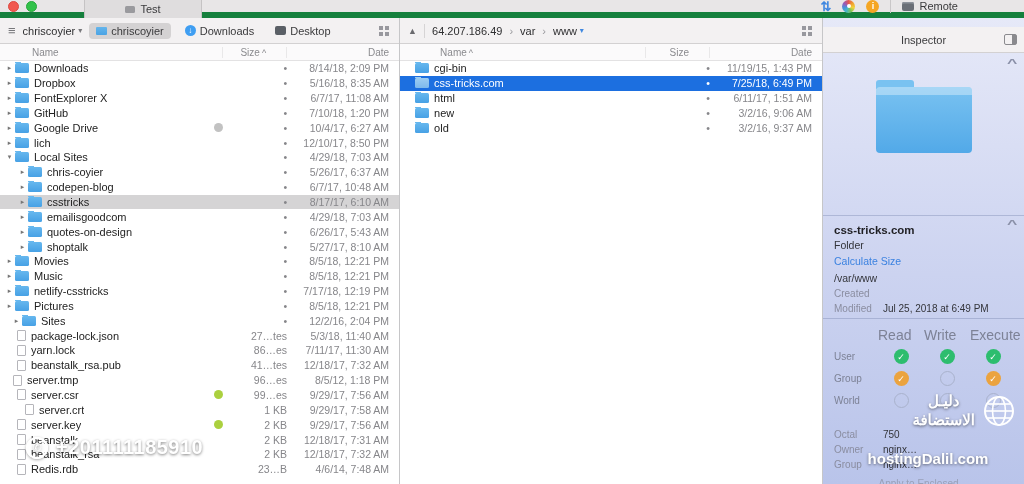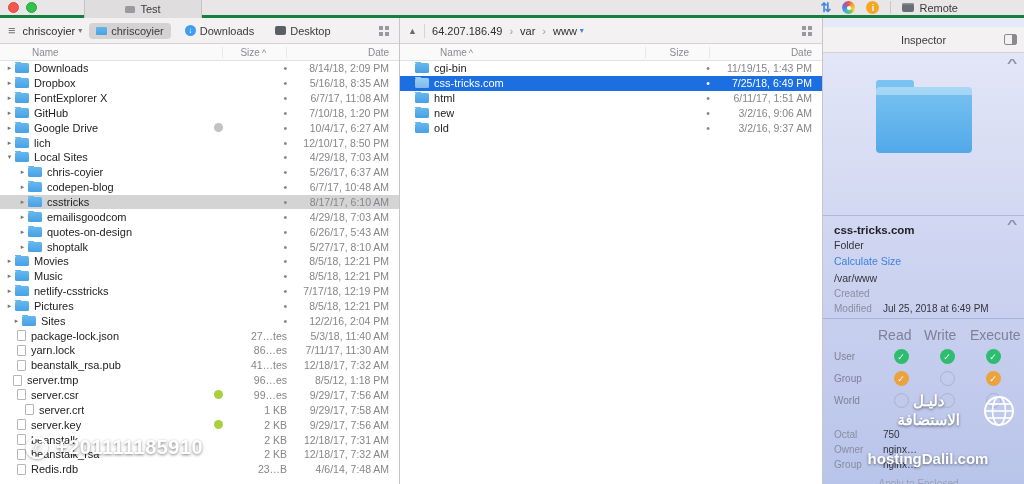--- a/index.html
+++ b/index.html
@@ -1,21 +1,21 @@
 <!DOCTYPE html>
 <html><head>
 <meta charset="utf-8">
 <style>
   *{margin:0;padding:0;box-sizing:border-box;}
   html,body{width:1024px;height:484px;overflow:hidden;background:#fff;
     font-family:"Liberation Sans",sans-serif;-webkit-font-smoothing:antialiased;}
   .window{position:relative;width:1024px;height:484px;background:#fff;overflow:hidden;}
 
   
-  .titlebar{position:relative;height:18px;background:#e8e6e7;border-bottom:3px solid #15803d;
+  .titlebar{position:relative;height:18px;background:#e8e6e7;border-bottom:6px solid #15803d;
     display:flex;align-items:center;font-size:11px;color:#3a3a3c;}
   .traffic{display:flex;gap:7px;margin-left:8px;align-items:center;}
   .tl{width:11px;height:11px;border-radius:50%;display:inline-block;}
   .tl.red{background:#f1574e;border:1px solid #dd4a42;}
   .tl.green{background:#32c24a;border:1px solid #27a83d;}
   .tab{position:absolute;left:84px;top:0;height:18px;width:118px;background:#dfdddе;
     background:#dfddde;border-left:1px solid #c5c3c4;border-right:1px solid #c5c3c4;
     display:flex;align-items:center;justify-content:center;gap:5px;}
   .tab-icon{width:10px;height:7px;background:#9a9a9e;border-radius:1.5px;display:inline-block;}
   .tb-right{margin-left:auto;display:flex;align-items:center;gap:11px;padding-right:66px;}
@@ -135,21 +135,21 @@
 
   
   .wm{position:absolute;z-index:10;color:#fff;
     text-shadow:0 1px 3px rgba(0,0,0,.5);pointer-events:none;}
   .wm-phone{left:26px;top:436px;display:flex;align-items:center;gap:8px;}
   .wm-phone-ic{width:22px;height:22px;border:2px solid #fff;border-radius:50%;display:flex;
     align-items:center;justify-content:center;font-size:11px;flex:none;
     box-shadow:0 1px 3px rgba(0,0,0,.35);}
   .wm-phone-num{font-size:20px;font-weight:bold;letter-spacing:.5px;}
   .wm-host{right:8px;top:392px;width:176px;}
-  .wm-top{display:flex;align-items:center;justify-content:flex-end;gap:22px;}
+  .wm-top{display:flex;align-items:center;justify-content:flex-end;gap:7px;}
   .wm-ar{direction:rtl;text-align:center;font-size:15px;font-weight:bold;line-height:1.25;}
   .wm-globe{flex:none;}
   .wm-site{font-size:15px;font-weight:bold;text-align:center;margin-top:20px;}
 </style>
 </head>
 <body>
 
 <div class="window">
 
   <div class="titlebar">

